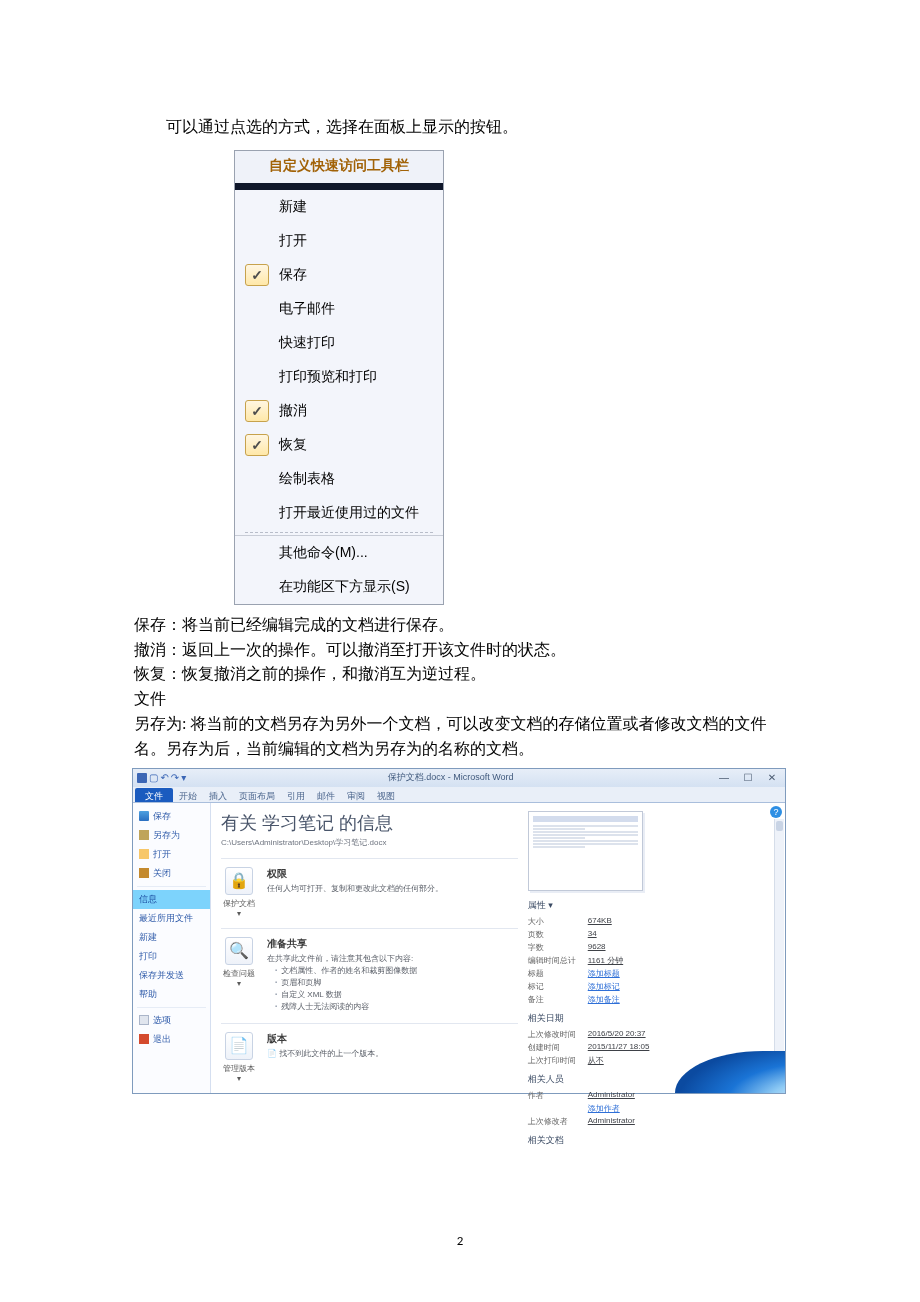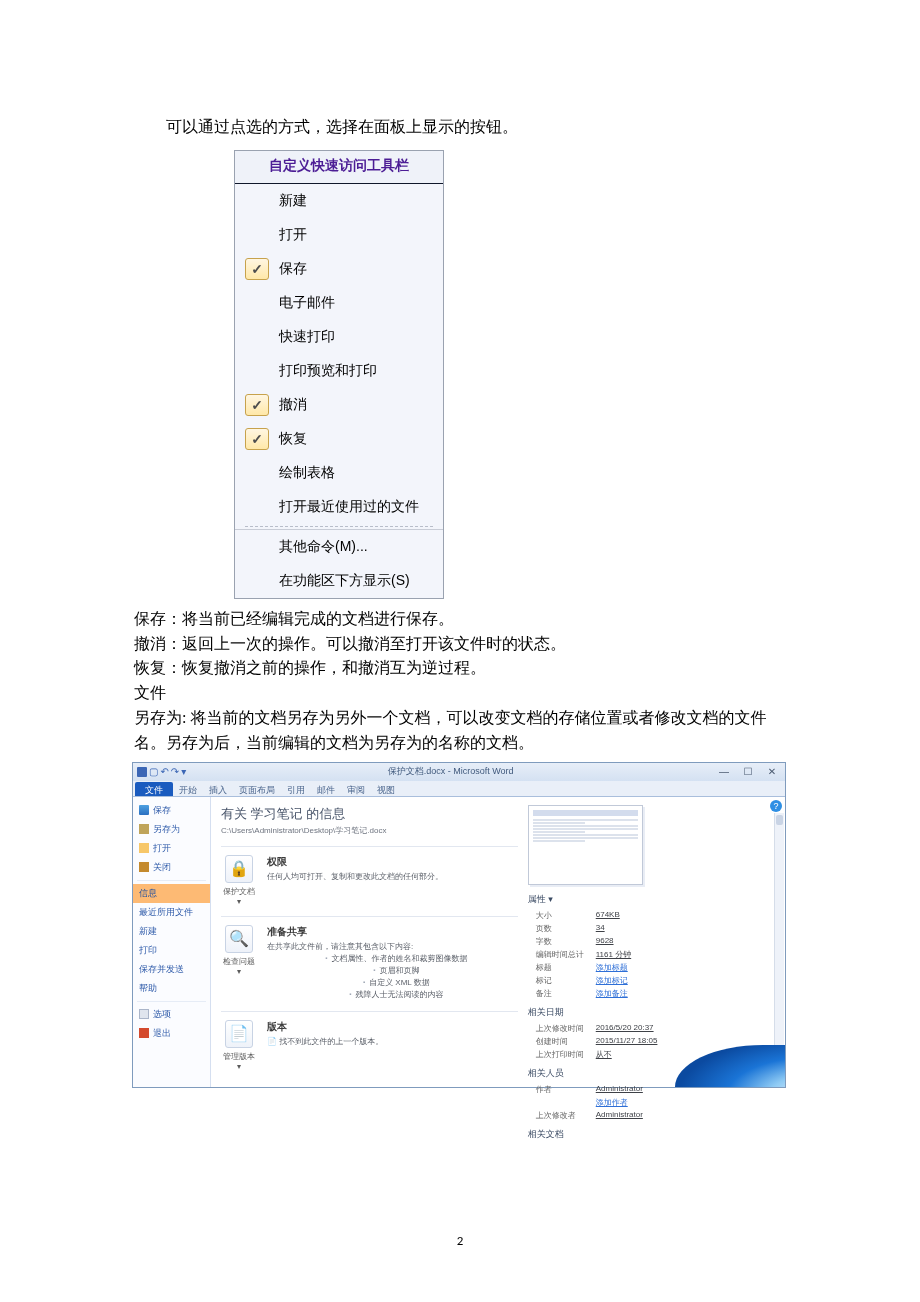--- a/index.html
+++ b/index.html
@@ -26,24 +26,24 @@
   .qat-menu {
     width: 210px;
     border: 1px solid #9aa2b0;
     background: #f3f5fb;
     font-family: "Microsoft YaHei", "SimHei", sans-serif;
     font-size: 14px;
     margin: 10px 0 8px 100px;
   }
   .qat-title {
     font-weight: 700;
-    color: #4c1d95;
+    color: #a16207;
     text-align: center;
     padding: 6px 4px 8px 4px;
-    border-bottom: 1px solid #0f172a;
+    border-bottom: 7px solid #0f172a;
     background: #eff2f9;
   }
   .qat-item {
     display: flex;
     align-items: center;
     padding: 6px 8px 6px 10px;
     gap: 10px;
   }
   .qat-check {
     width: 24px; height: 22px;
@@ -111,42 +111,42 @@
     display: flex; flex-direction: column;
     padding-top: 4px;
   }
   .nav-item {
     display: flex; gap: 4px; align-items: center;
     font-size: 9px;
     color: #2e5aa9;
     padding: 3px 6px;
   }
   .nav-item.selected {
-    background: #fdba74;
+    background: #7dd3fc;
     color: #1b4da0;
   }
   .nav-icon { width: 10px; height: 10px; display: inline-block; }
   .nav-icon.save { background: linear-gradient(#4ea0e0,#2a6fc1); border-radius:1px; }
   .nav-icon.saveas { background: #bfa45a; }
   .nav-icon.open { background: #f7c769; }
   .nav-icon.close { background: #c48a2e; }
   .nav-icon.options { background: #e0e5ee; border:1px solid #aab5c9; }
   .nav-icon.exit { background: #d44a2e; }
   .nav-sep { border-top: 1px solid #e6ecf6; margin: 3px 4px; }
 
   .bs-main {
     flex: 1;
     padding: 8px 10px;
     display: flex;
     gap: 10px;
   }
   .bs-col1 { flex: 1.2; }
   .bs-col2 { flex: 1; }
 
-  .info-title { font-size: 13px; color: #49556a; margin-bottom: 2px; }
+  .info-title { font-size: 18px; color: #49556a; margin-bottom: 2px; }
   .info-path { font-size: 8px; color: #6f7580; }
   .panel {
     border-top: 1px solid #e2e7f0;
     margin-top: 10px; padding-top: 8px;
     display: flex; gap: 10px;
   }
   .panel-badge {
     width: 36px;
     display: flex; flex-direction: column; align-items: center;
     font-size: 8px; color: #5c5c5c; text-align: center;
@@ -157,37 +157,37 @@
     border-radius: 3px;
     background: linear-gradient(#fff,#eef2f9);
     margin-bottom: 3px;
     display:flex;align-items:center;justify-content:center;
     font-size: 16px;
   }
   .big-icon .glyph { color: #e0a030; }
   .panel-body { flex: 1; }
   .panel-h { font-size: 10px; font-weight:700; color: #3a3a3a; margin-bottom: 2px; }
   .panel-t { font-size: 8px; color: #5a5f68; line-height: 1.5; }
-  .panel-t ul { list-style: none; padding-left: 8px; text-align: center; }
+  .panel-t ul { list-style: none; padding-left: 8px; }
   .panel-t li::before { content: "▪"; color: #9ea6b4; margin-right: 4px; font-size: 6px; position:relative; top:-1px; }
 
   .thumb {
     width: 115px; height: 80px;
     border: 1px solid #c1c9d8;
     background: #fff;
     margin-bottom: 8px;
     padding: 4px;
     box-shadow: 2px 2px 0 #e9edf5;
   }
   .thumb .bar { height: 2px; background: #dce2ec; margin: 1px 0; }
   .thumb .bar.s { width: 50%; }
   .thumb .hdr { height: 6px; background: #d3dced; margin-bottom: 3px; }
 
   .props .row { display: flex; font-size: 8px; color: #585e68; padding: 1px 0; }
-  .props .k { width: 60px; color: #666; margin-left: 8px; }
+  .props .k { width: 60px; color: #666; }
   .props .v { color: #3e4147; text-decoration: underline; }
   .props .v.link { color: #2e6fd7; }
   .sect { font-size: 9px; color: #3a4a63; margin: 6px 0 3px 0; }
 
   .page-number {
     position: absolute;
     left: 0; right: 0;
     bottom: 54px;
     text-align: center;
     font-family: Calibri, sans-serif;

